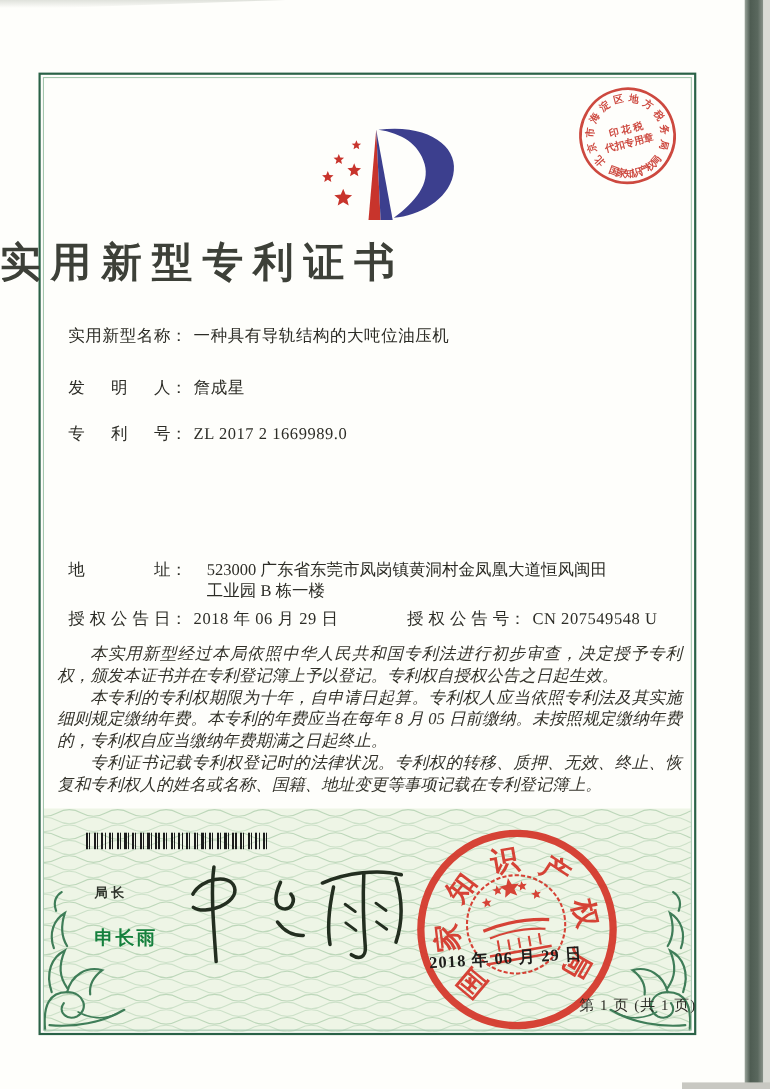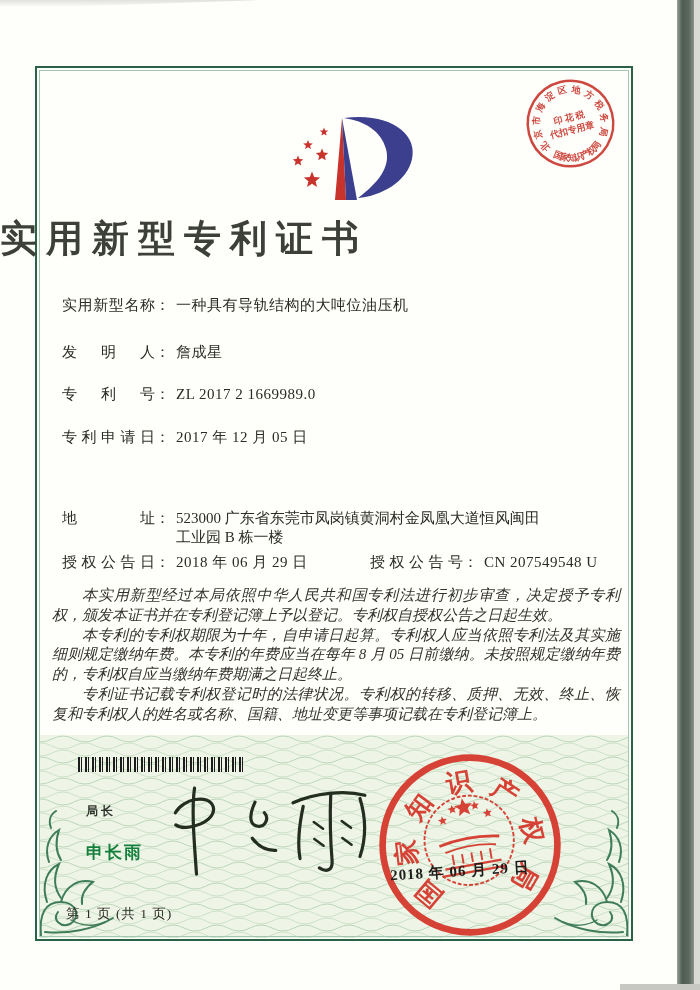--- a/index.html
+++ b/index.html
@@ -33,21 +33,21 @@
 
   .tax-stamp { position:absolute; left:523px; top:76px; opacity:.92; }
 
   .title { position:absolute; left:0; top:214px; width:700px; text-align:left;
     font-size:37px; font-weight:600; letter-spacing:9px; color:#3d4038; }
 
   .field-row { position:absolute; left:62px; font-size:15px; color:#2c2c26; white-space:nowrap; }
   .flabel { display:inline-block; width:93px; text-align:justify; text-align-last:justify; }
   .fcolon { display:inline-block; margin-right:6px; }
   .fvalue { letter-spacing:.5px; }
-  .addr-lines { display:inline-block; vertical-align:top; white-space:normal; }
+  .addr-lines { display:inline-block; vertical-align:top; white-space:normal;margin-left:12px; }
   .grant-no { position:absolute; left:308px; top:0; }
 
   .body-text { position:absolute; left:52px; top:586px; width:568px; font-size:15px;
     line-height:19.8px; color:#33322a; text-align:justify; font-style:italic; }
   .body-text p { text-indent:2em; }
 
   .barcode { position:absolute; left:78px; top:757px; width:167px; height:15px;
     background:repeating-linear-gradient(90deg,#1c1c1c 0 2px,transparent 2px 3px,#1c1c1c 3px 4px,
       transparent 4px 7px,#1c1c1c 7px 9px,transparent 9px 10px,#1c1c1c 10px 11px,transparent 11px 14px); }
 
@@ -55,21 +55,21 @@
     letter-spacing:3px; color:#2e332b; }
   .director-name { position:absolute; left:86px; top:841px; font-size:17px; font-weight:600;
     letter-spacing:2px; color:#15803d; }
 
   .signature { position:absolute; left:158px; top:780px; }
 
   .seal { position:absolute; left:375px; top:750px; opacity:.94; }
   .seal-date { position:absolute; left:390px; top:862px; font-size:15px; letter-spacing:1px;
     color:#1d1d1b; transform:rotate(-3.5deg); font-weight:600; }
 
-  .footer { position:absolute; left:35px; top:905px; width:598px; text-align:left;
+  .footer { position:absolute; left:35px; top:905px; width:598px; text-align:right;
     font-size:13.5px; letter-spacing:1px; color:#2c2c26;padding-left:31px; }
 </style>
 </head>
 <body>
 
 <div class="page">
 
   <div class="band">
     <svg width="588" height="203" viewBox="0 0 588 203">
         <path d="M-10 4 q11 6 22 0 q11 -6 22 0 q11 6 22 0 q11 -6 22 0 q11 6 22 0 q11 -6 22 0 q11 6 22 0 q11 -6 22 0 q11 6 22 0 q11 -6 22 0 q11 6 22 0 q11 -6 22 0 q11 6 22 0 q11 -6 22 0 q11 6 22 0 q11 -6 22 0 q11 6 22 0 q11 -6 22 0 q11 6 22 0 q11 -6 22 0 q11 6 22 0 q11 -6 22 0 q11 6 22 0 q11 -6 22 0 q11 6 22 0 q11 -6 22 0 q11 6 22 0 q11 -6 22 0" fill="none" stroke="#bdd7ba" stroke-width="1"></path>
@@ -219,23 +219,20 @@
 
   <div class="field-row" style="top:296px">
     <span class="flabel">实用新型名称</span><span class="fcolon">：</span><span class="fvalue">一种具有导轨结构的大吨位油压机</span>
   </div>
   <div class="field-row" style="top:343px">
     <span class="flabel">发明人</span><span class="fcolon">：</span><span class="fvalue">詹成星</span>
   </div>
   <div class="field-row" style="top:385px">
     <span class="flabel">专利号</span><span class="fcolon">：</span><span class="fvalue">ZL 2017 2 1669989.0</span>
   </div>
-  <div class="field-row" style="top:428px">
-    <span class="flabel">专利申请日</span><span class="fcolon">：</span><span class="fvalue">2017 年 12 月 05 日</span>
-  </div>
   <div class="field-row" style="top:509px">
     <span class="flabel">地址</span><span class="fcolon">：</span><span class="addr-lines"><span>523000 广东省东莞市凤岗镇黄洞村金凤凰大道恒风闽田</span><br><span>工业园 B 栋一楼</span></span>
   </div>
   <div class="field-row" style="top:553px; width:568px;">
     <span>
       <span class="flabel">授权公告日</span><span class="fcolon">：</span><span class="fvalue">2018 年 06 月 29 日</span>
     </span>
     <span class="grant-no">
       <span class="flabel">授权公告号</span><span class="fcolon">：</span><span class="fvalue">CN 207549548 U</span>
     </span>

